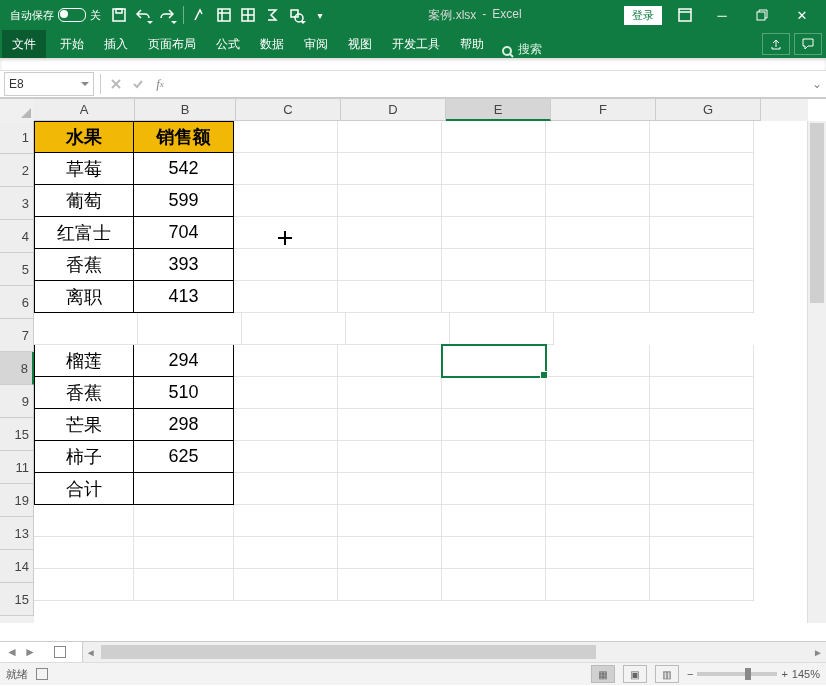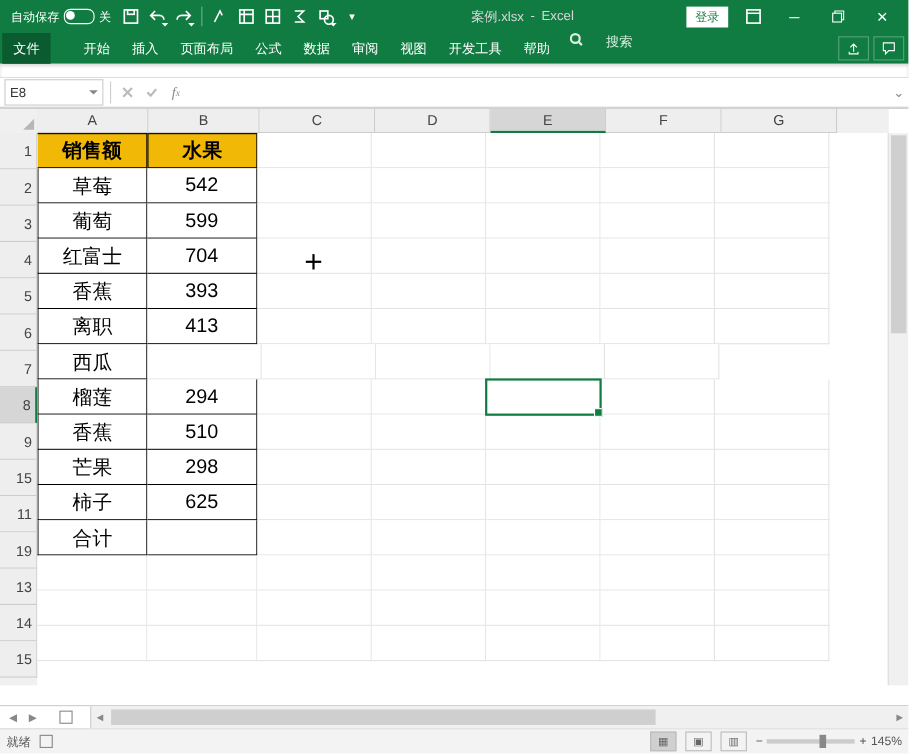--- a/index.html
+++ b/index.html
@@ -60,25 +60,25 @@
   .ribbon-mode svg{width:14px;height:14px;stroke:#fff;fill:none;stroke-width:1.5;}
   
   .ribbon {
     height: 28px; background:#107c41;
     display:flex; align-items:stretch; padding:0 2px; color:#fff; font-size:12px;
   }
   .ribbon .tab {
     padding: 0 10px; display:flex; align-items:center; cursor:pointer;
   }
   .ribbon .tab.file {
-    background: #0a5c30; margin-right:20px;
+    background: #0a5c30; margin-right:4px;
   }
   .ribbon .spacer{ flex:1;}
   .ribbon .search-box{
-    display:flex; align-items:flex-start; gap:21px; padding:0 8px; color:#d9f0e1;
+    display:flex; align-items:flex-end; gap:4px; padding:0 8px; color:#d9f0e1;
   }
   .ribbon .search-box svg{width:12px;height:12px;stroke:#d9f0e1;fill:none;stroke-width:2;}
   .ribbon .ctrlbtn{
     width:26px; display:flex; align-items:center; justify-content:center;
     border:1px solid rgba(255,255,255,0.3); margin:3px 2px; font-size:12px;
   }
   .ribbon-shadow{
     height:12px; background: #fff; border-bottom:1px solid #ddd;
     box-shadow: 0 2px 3px rgba(0,0,0,0.15) inset;
   }
@@ -385,22 +385,22 @@
       <div class="rh">9</div>
       <div class="rh">15</div>
       <div class="rh">11</div>
       <div class="rh">19</div>
       <div class="rh">13</div>
       <div class="rh">14</div>
       <div class="rh">15</div>
     </div>
   <div class="cells" id="cells">
       <div class="row">
+        <div class="cell hdrcell" style="width: 100px; border-width: 1.5px; border-style: solid; border-color: rgb(0, 0, 0);">水果</div>
         <div class="cell hdrcell" style="width: 100px; border-right: 1.5px solid rgb(0, 0, 0); border-bottom: 1.5px solid rgb(0, 0, 0); border-top: 1.5px solid rgb(0, 0, 0);">销售额</div>
-        <div class="cell hdrcell" style="width: 100px; border-width: 1.5px; border-style: solid; border-color: rgb(0, 0, 0);">水果</div>
         <div class="cell" style="width: 104px;"></div>
         <div class="cell" style="width: 104px;"></div>
         <div class="cell" style="width: 104px;"></div>
         <div class="cell" style="width: 104px;"></div>
         <div class="cell" style="width: 104px;"></div>
       </div>
       <div class="row">
         <div class="cell" style="width: 100px; border-right: 1.5px solid rgb(0, 0, 0); border-bottom: 1.5px solid rgb(0, 0, 0); border-left: 1.5px solid rgb(0, 0, 0);">草莓</div>
         <div class="cell" style="width: 100px; border-right: 1.5px solid rgb(0, 0, 0); border-bottom: 1.5px solid rgb(0, 0, 0);">542</div>
         <div class="cell" style="width: 104px;"></div>
@@ -439,21 +439,20 @@
       <div class="row">
         <div class="cell" style="width: 100px; border-right: 1.5px solid rgb(0, 0, 0); border-bottom: 1.5px solid rgb(0, 0, 0); border-left: 1.5px solid rgb(0, 0, 0);">离职</div>
         <div class="cell" style="width: 100px; border-right: 1.5px solid rgb(0, 0, 0); border-bottom: 1.5px solid rgb(0, 0, 0);">413</div>
         <div class="cell" style="width: 104px;"></div>
         <div class="cell" style="width: 104px;"></div>
         <div class="cell" style="width: 104px;"></div>
         <div class="cell" style="width: 104px;"></div>
         <div class="cell" style="width: 104px;"></div>
       </div>
       <div class="row">
-        <div class="cell" style="width: 100px; border-right: 1.5px solid rgb(0, 0, 0); border-bottom: 1.5px solid rgb(0, 0, 0); border-left: 1.5px solid rgb(0, 0, 0);">西瓜</div>
         <div class="cell" style="width: 104px;"></div>
         <div class="cell" style="width: 104px;"></div>
         <div class="cell" style="width: 104px;"></div>
         <div class="cell" style="width: 104px;"></div>
         <div class="cell" style="width: 104px;"></div>
       </div>
       <div class="row">
         <div class="cell" style="width: 100px; border-right: 1.5px solid rgb(0, 0, 0); border-bottom: 1.5px solid rgb(0, 0, 0); border-left: 1.5px solid rgb(0, 0, 0);">榴莲</div>
         <div class="cell" style="width: 100px; border-right: 1.5px solid rgb(0, 0, 0); border-bottom: 1.5px solid rgb(0, 0, 0);">294</div>
         <div class="cell" style="width: 104px;"></div>

